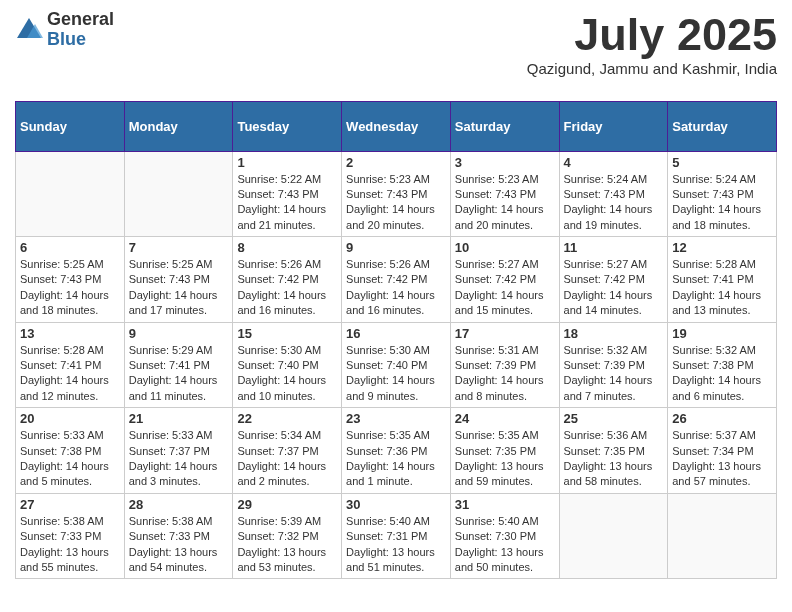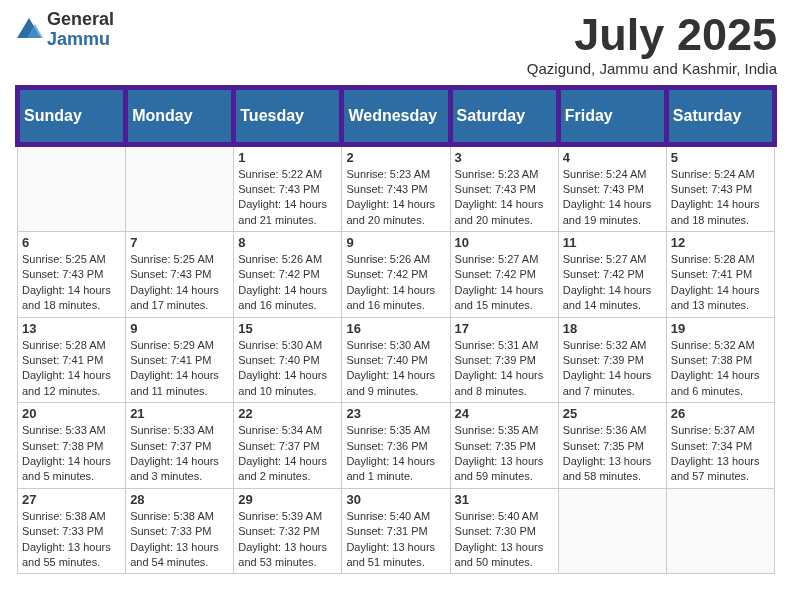--- a/index.html
+++ b/index.html
@@ -13,21 +13,21 @@
     .page {
       width: 792px;
       min-height: 612px;
       background: #fff;
       padding: 10px 15px 10px 15px;
     }
     .header {
       display: flex;
       justify-content: space-between;
       align-items: flex-start;
-      margin-bottom: 8px;
+      margin-bottom: 24px;
     }
     .logo {
       display: flex;
       align-items: center;
     }
     .logo-text {
       display: flex;
       flex-direction: column;
       line-height: 1.1;
     }
@@ -60,25 +60,25 @@
       color: #333;
     }
     .calendar {
       width: 100%;
       border-collapse: collapse;
       border: 1px solid #ccc;
     }
     .calendar th {
       background: #2e6da4;
       color: #fff;
-      font-size: 16px;
+      font-size: 13px;
       font-weight: bold;
       padding: 17px 4px;
       text-align: left;
-      border: 5px solid #4c1d95;
+      border: 1px solid #4c1d95;
     }
     .calendar td {
       vertical-align: top;
       border: 1px solid #ccc;
       padding: 3px 4px;
       font-size: 10px;
       color: #333;
       width: calc(100% / 7);
       height: 80px;
     }
@@ -102,21 +102,21 @@
 
 <div class="page">
   <div class="header">
     <div class="logo">
       <svg class="logo-icon" viewBox="0 0 28 28">
         <polygon points="14,2 26,22 2,22" fill="#2e6da4"></polygon>
         <polygon points="20,8 28,22 12,22" fill="#4a9ad4" opacity="0.7"></polygon>
       </svg>
       <div class="logo-text">
         <span class="logo-general">General</span>
-        <span class="logo-blue">Jammu</span>
+        <span class="logo-blue">Blue</span>
       </div>
     </div>
     <div class="title-area">
       <div class="month-title">July 2025</div>
       <div class="location-title">Qazigund, Jammu and Kashmir, India</div>
     </div>
   </div>
 
   <table class="calendar">
     <thead>

